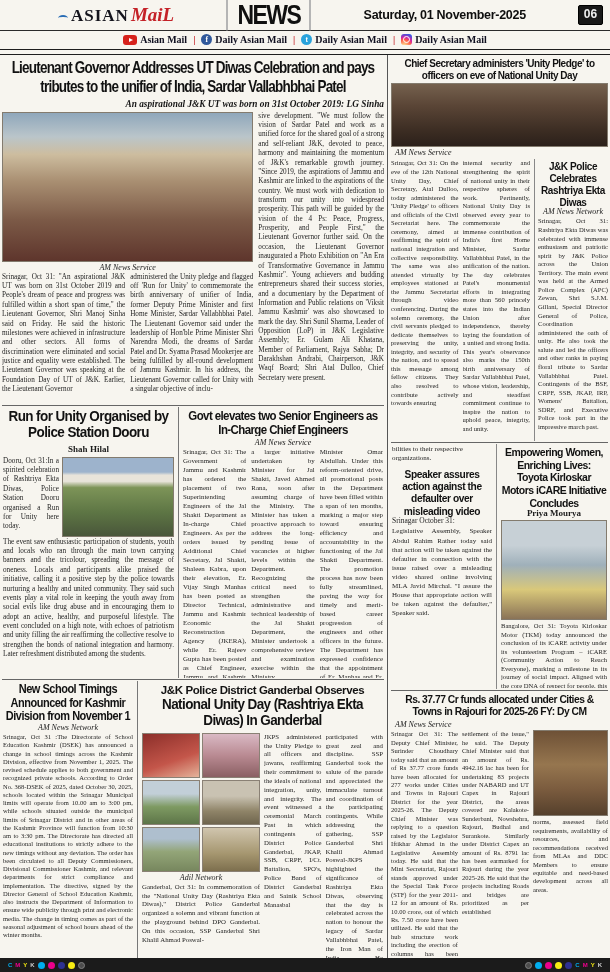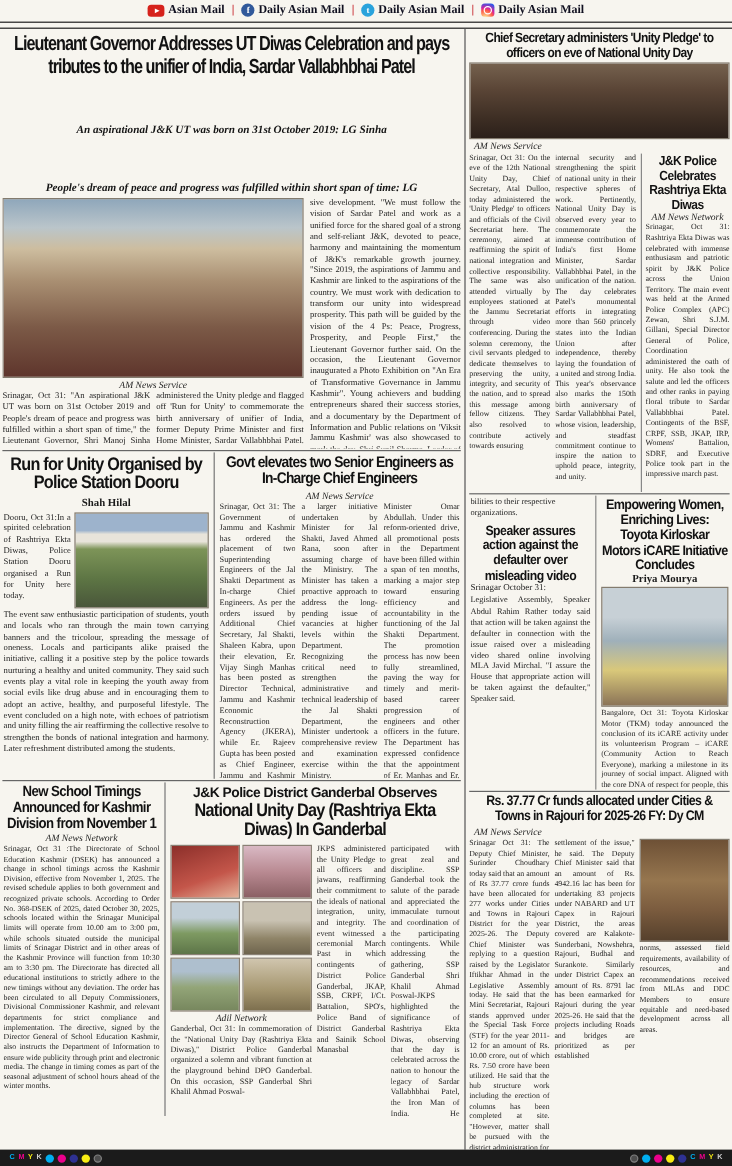--- a/index.html
+++ b/index.html
@@ -41,21 +41,21 @@
   .col-left  { width:388px; padding:2px 3px 0 2px; border-right:1.2px solid #555;
                display:flex; flex-direction:column; }
   .col-right { width:222px; padding:2px 2px 0 3px; display:flex; flex-direction:column; }
 
   h1, h2, h3 { font-family:"Liberation Sans", sans-serif; font-weight:800; text-align:center; color:#121212; }
   h1 { font-size:13.5px; letter-spacing:-0.8px; line-height:1.1; transform:scaleY(1.25);
        transform-origin:center top; margin:2px 0 9px; }
   h2 { letter-spacing:-0.6px; line-height:1.07; transform:scaleY(1.12); transform-origin:center top; margin:1px 0 4px; }
   h3 { letter-spacing:-0.4px; line-height:1.1; transform:scaleY(1.1); transform-origin:center top; margin:1px 0 2px; }
 
-  .deck   { font:italic 700 9.3px/1.3 "Liberation Serif", serif; text-align:center; color:#151515;margin-top:36px; }
+  .deck   { font:italic 700 9.3px/1.3 "Liberation Serif", serif; text-align:right; color:#151515; }
   .byline { font:700 9px "Liberation Serif", serif; text-align:center; margin:2px 0; color:#1c1c1c; }
   .credit { font:italic 400 8px "Liberation Serif", serif; text-align:center; color:#222; margin:1px 0; }
   .credit-left { text-align:left; padding-left:4px; }
   .dateline { font:400 7.5px "Liberation Serif", serif; margin:2px 0; color:#242424; }
   .kicker { font-family:"Liberation Sans", sans-serif; font-weight:800; font-size:11.5px;
             letter-spacing:-0.4px; text-align:center; color:#131313; margin-top:2px; }
   .bt { font:400 7.2px/1.3 "Liberation Serif", serif; text-align:justify; color:#242424; overflow:hidden; }
   .hr { border-top:1px solid #666; margin:1px 0; }
 
   .photo { border:1px solid #837b6e; flex:0 0 auto; }
@@ -139,20 +139,30 @@
   .dot { width:7px; height:7px; border-radius:50%; display:inline-block; }
   .dc{background:#00adee} .dm{background:#ec008c} .dy{background:#f7ec13}
   .db{background:#2e3192} .dk{background:#4d4d4d;border:1px solid #808080}
 </style>
 </head>
 <body>
 
 <div class="page">
 
   <header>
+    <div class="mast">
+      <div class="logo">
+        <span class="bird"></span>
+        <span class="logo-asian">ASIAN</span>
+        <span class="logo-mail">MaiL</span>
+      </div>
+      <div class="news-box">NEWS</div>
+      <div class="date">Saturday, 01 November-2025</div>
+      <div class="pageno">06</div>
+    </div>
     <div class="social-row">
       <span class="soc">
         <span class="sicon yt">
             <span class="play"></span>
           </span>
         <span>Asian Mail</span>
       </span>
       <span class="sep">|</span>
       <span class="soc">
         <span class="sicon fb"></span>
@@ -172,21 +182,20 @@
     <div class="rule2"></div>
   </header>
 
   <div class="main">
 
     <div class="col-left">
 
       <section class="art1">
         <h1>Lieutenant Governor Addresses UT Diwas Celebration and pays tributes to the unifier of India, Sardar Vallabhbhai Patel</h1>
         <div class="deck">An aspirational J&amp;K UT was born on 31st October 2019: LG Sinha</div>
-        <div class="deck">People's dream of peace and progress was fulfilled within short span of time: LG</div>
         <div class="art1-row">
           <div class="art1-left">
             <div class="photo photo-lg"></div>
             <div class="credit">AM News Service</div>
             <div class="cols2">
               <div class="bt">Srinagar, Oct 31: "An aspirational J&amp;K UT was born on 31st October 2019 and People's dream of peace and progress was fulfilled within a short span of time," the Lieutenant Governor, Shri Manoj Sinha said on Friday. He said the historic milestones were achieved in infrastructure and other sectors. All forms of discrimination were eliminated and social justice and equality were established. The Lieutenant Governor was speaking at the Foundation Day of UT of J&amp;K. Earlier, the Lieutenant Governor</div>
               <div class="bt">administered the Unity pledge and flagged off 'Run for Unity' to commemorate the birth anniversary of unifier of India, former Deputy Prime Minister and first Home Minister, Sardar Vallabhbhai Patel. The Lieutenant Governor said under the leadership of Hon'ble Prime Minister Shri Narendra Modi, the dreams of Sardar Patel and Dr. Syama Prasad Mookerjee are being fulfilled by all-round development of Jammu Kashmir. In his address, the Lieutenant Governor called for Unity with a singular objective of inclu-</div>
             </div>
           </div>
           <div class="art1-right bt">sive development. "We must follow the vision of Sardar Patel and work as a unified force for the shared goal of a strong and self-reliant J&amp;K, devoted to peace, harmony and maintaining the momentum of J&amp;K's remarkable growth journey. "Since 2019, the aspirations of Jammu and Kashmir are linked to the aspirations of the country. We must work with dedication to transform our unity into widespread prosperity. This path will be guided by the vision of the 4 Ps: Peace, Progress, Prosperity, and People First," the Lieutenant Governor further said. On the occasion, the Lieutenant Governor inaugurated a Photo Exhibition on "An Era of Transformative Governance in Jammu Kashmir". Young achievers and budding entrepreneurs shared their success stories, and a documentary by the Department of Information and Public relations on 'Viksit Jammu Kashmir' was also showcased to mark the day. Shri Sunil Sharma, Leader of Opposition (LoP) in J&amp;K Legislative Assembly; Er. Gulam Ali Khatana, Member of Parliament, Rajya Sabha; Dr Darakhshan Andrabi, Chairperson, J&amp;K Waqf Board; Shri Atal Dulloo, Chief Secretary were present.</div>

